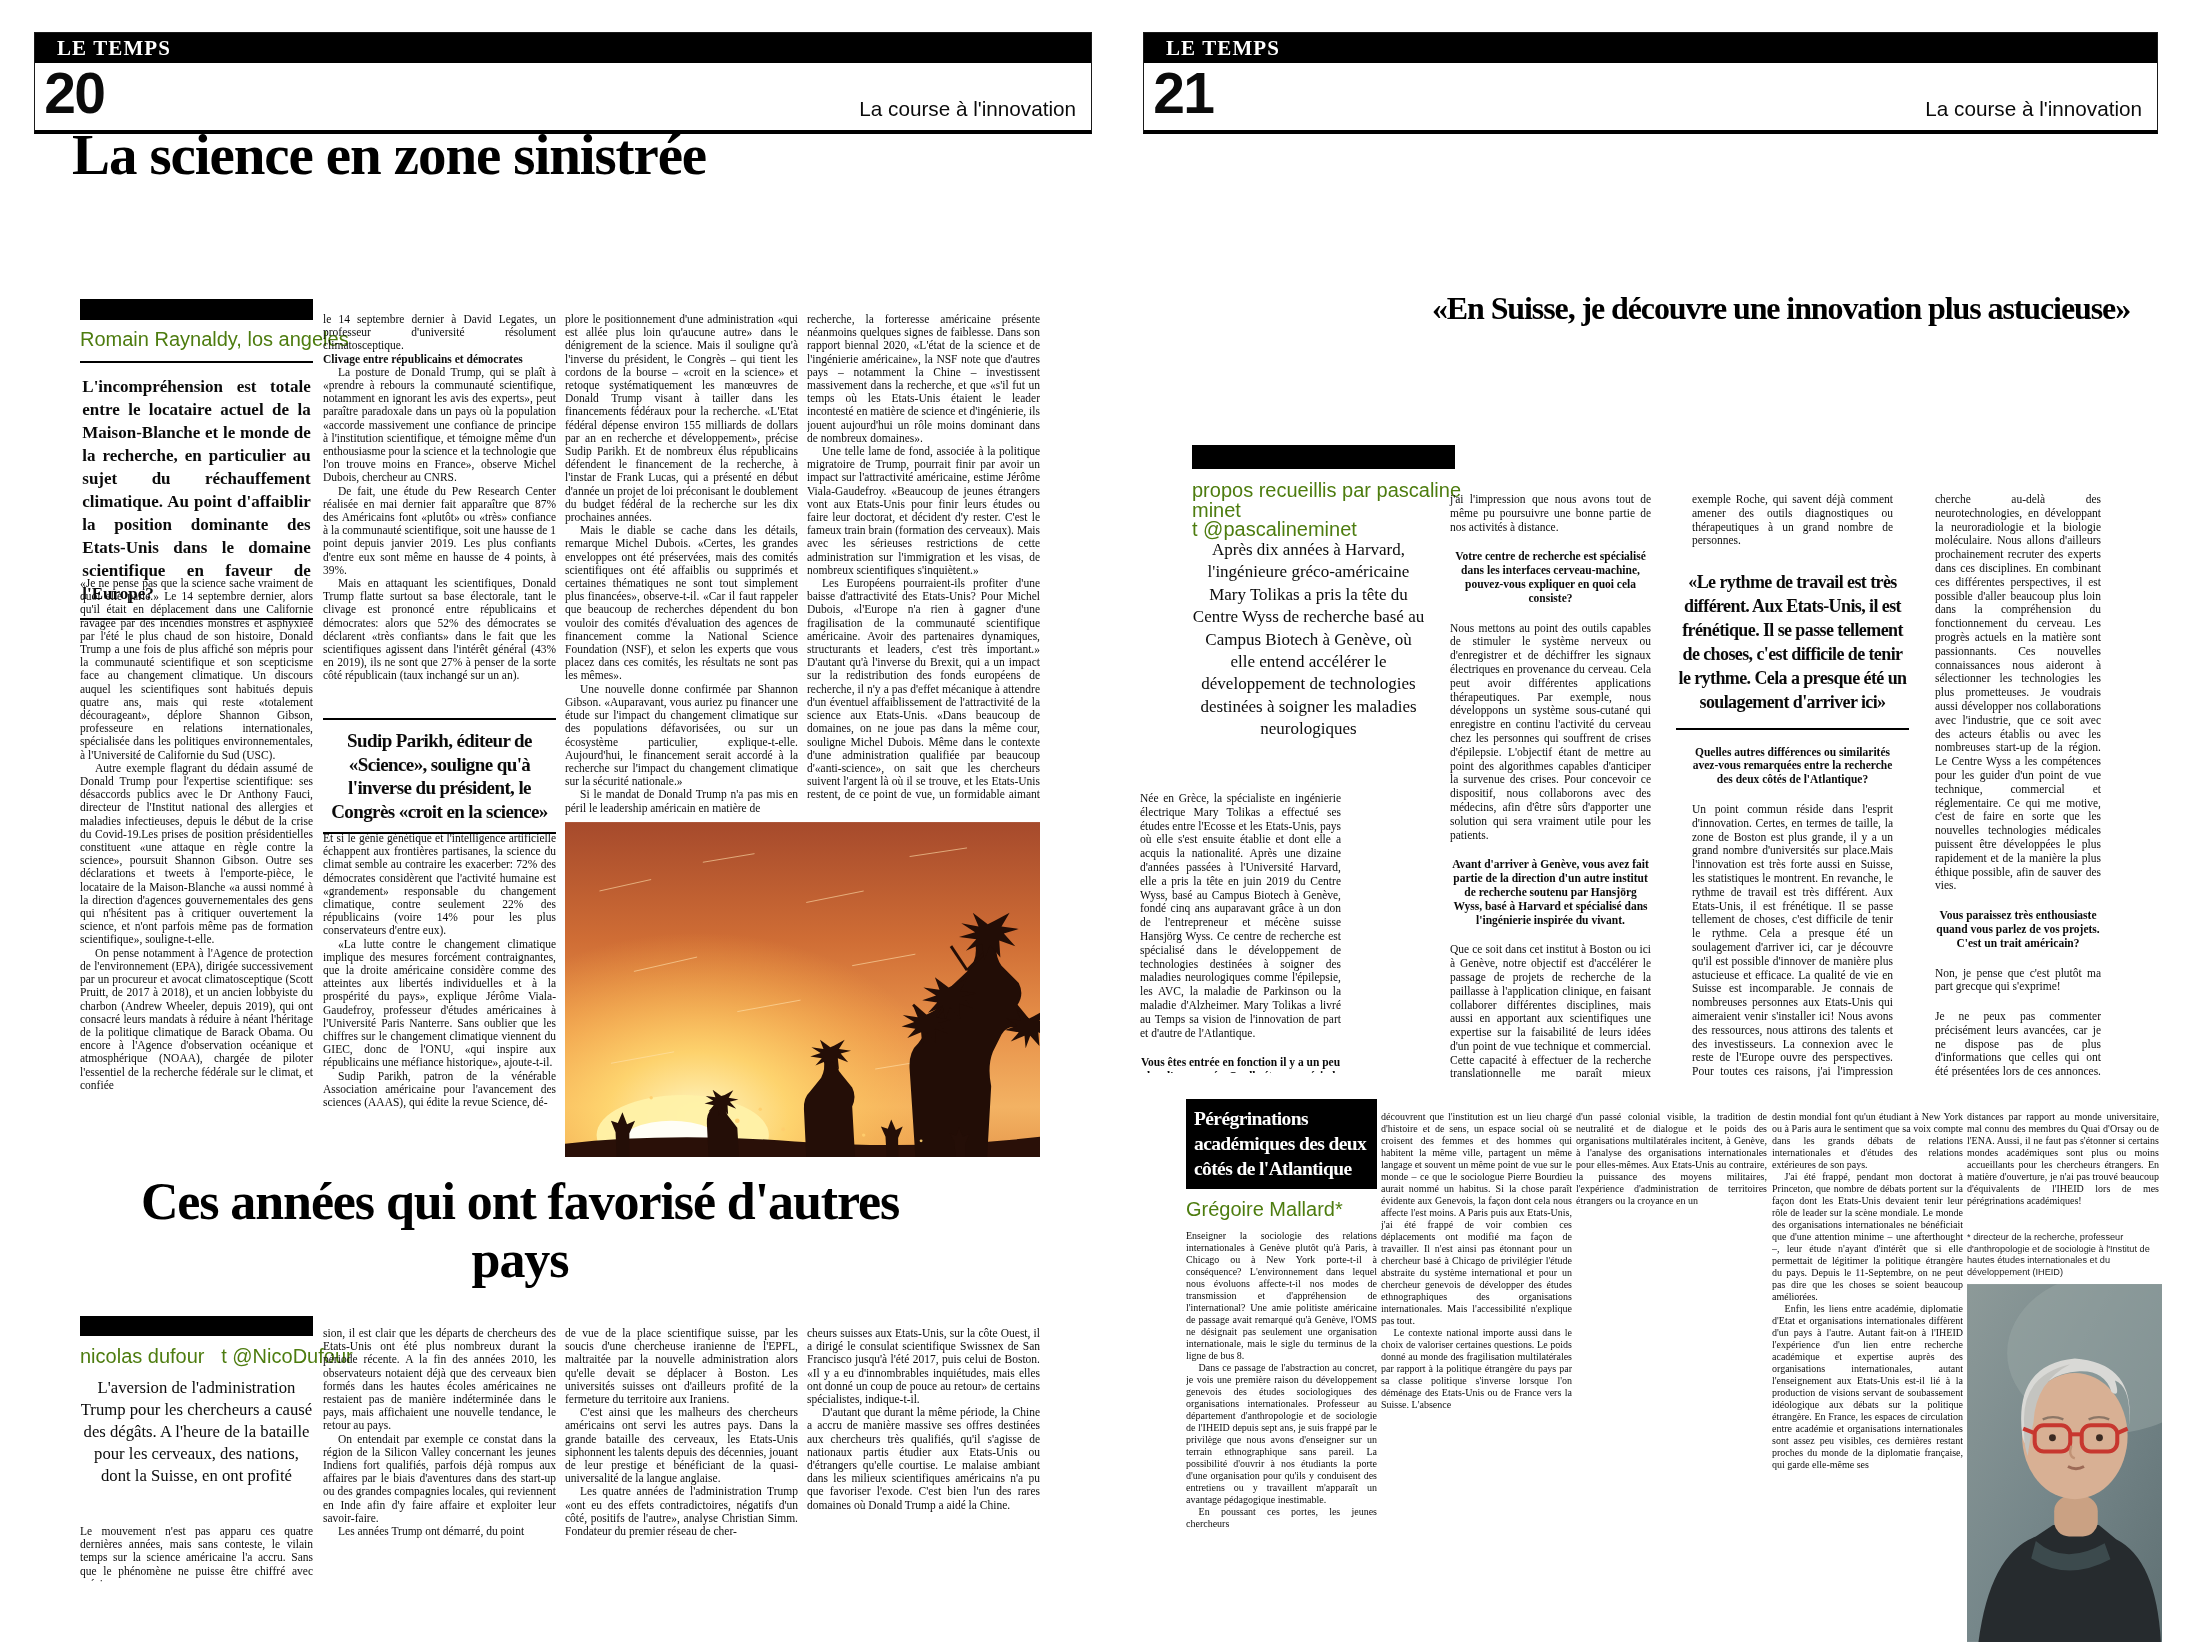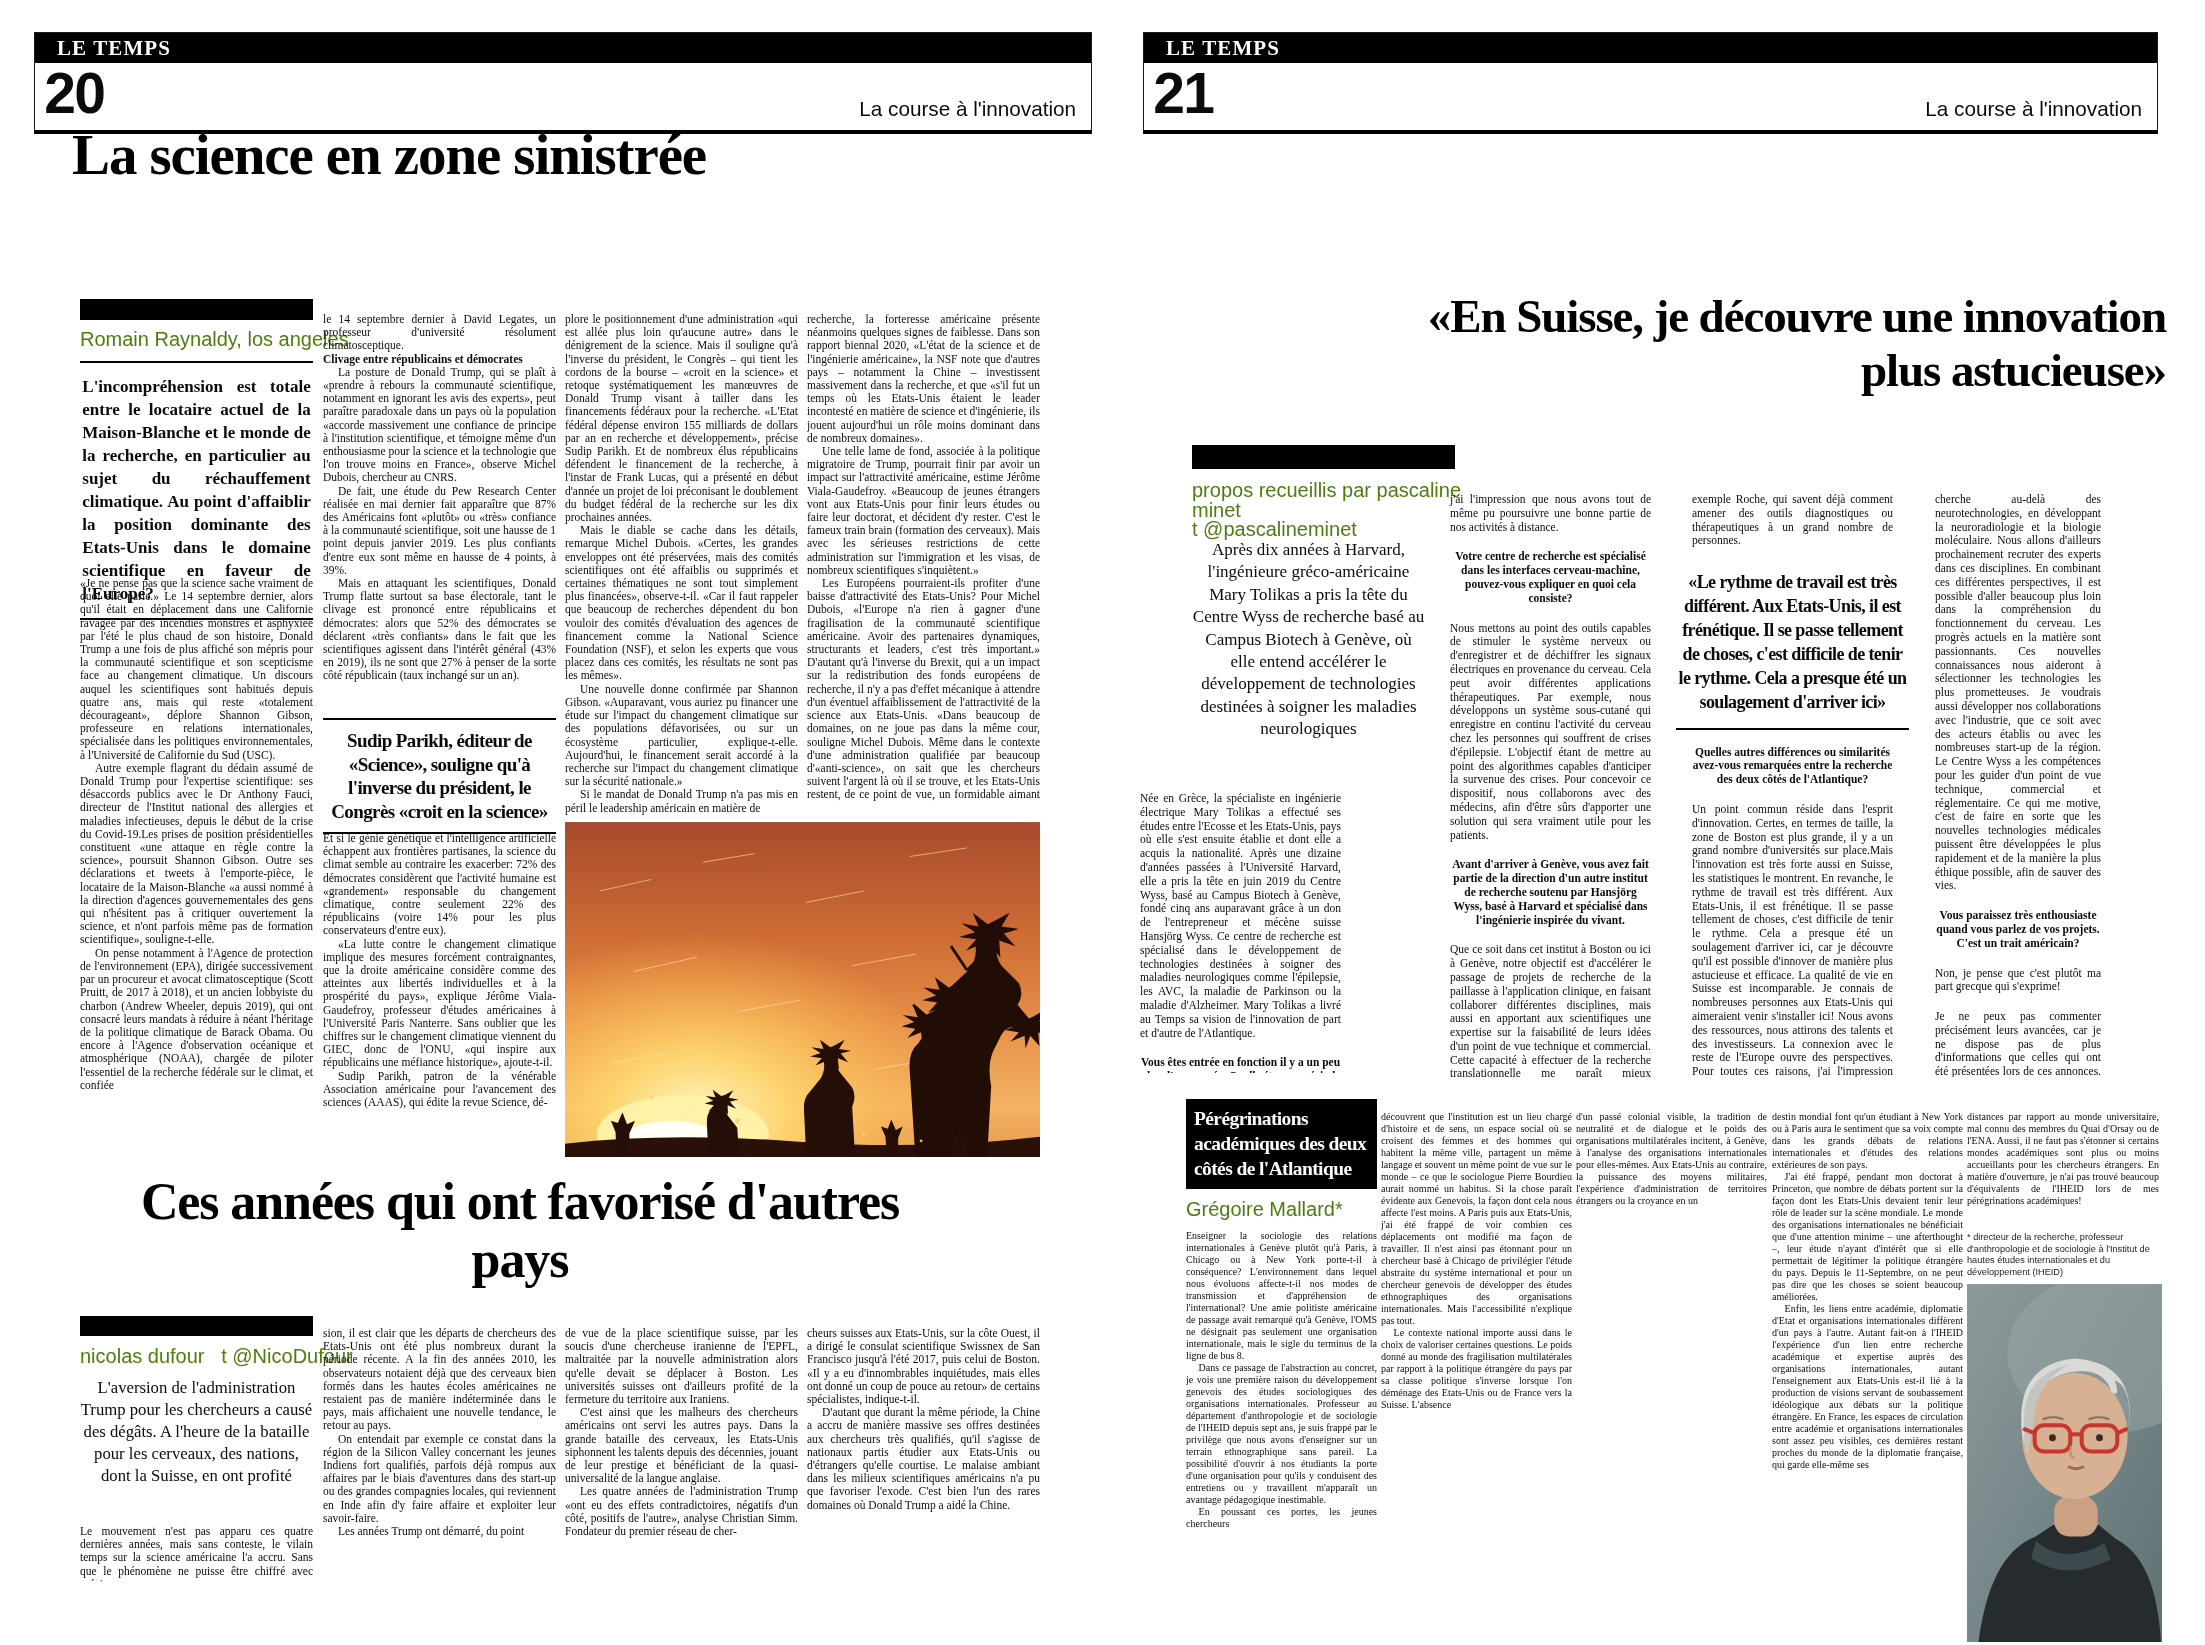--- a/index.html
+++ b/index.html
@@ -8,21 +8,21 @@
   .abs{position:absolute}
   
   .phead{background:#fff;border:1.1px solid #1a1a1a;border-bottom:4px solid #000}
   .phead .bar{height:30px;background:#000;color:#fff;font-family:"Liberation Serif",serif;font-weight:bold;font-size:21px;line-height:30px;padding-left:22px;letter-spacing:1.1px}
   .pagenum{position:absolute;left:9.2px;top:32px;font-family:"Liberation Sans",sans-serif;font-weight:bold;font-size:57px;line-height:1;letter-spacing:-1.7px}
   .seclabel{position:absolute;right:15px;bottom:9.2px;font-family:"Liberation Sans",sans-serif;font-size:20.7px}
   
   .hl{font-family:"Liberation Serif",serif;font-weight:bold;letter-spacing:-1.1px;color:#000}
   .hl1{font-size:57px;line-height:1.04}
   .hl2{font-size:52px;line-height:1.12;text-align:center}
-  .hl3{font-size:47px;line-height:1.14;text-align:right}
+  .hl3{font-size:32px;line-height:1.14;text-align:center}
   .kick{background:#000}
   .by{font-family:"Liberation Sans",sans-serif;font-size:20px;line-height:19.5px;color:#4d7c0f}
   
   .lead{font-weight:bold;font-size:17px;line-height:23px;text-align:justify;hyphens:auto}
   .leadbox{border-top:2.3px solid #000;border-bottom:2.3px solid #000;padding:11.5px 2.3px 13.8px}
   .lead2{font-weight:normal;font-size:16.7px;line-height:22px;text-align:center}
   .body{font-size:11.5px;line-height:13.2px;text-align:justify;overflow:hidden;hyphens:auto}
   .body p{text-indent:15px}
   .body p.ni{text-indent:0}
   .subhead{font-weight:bold;text-indent:0 !important}

